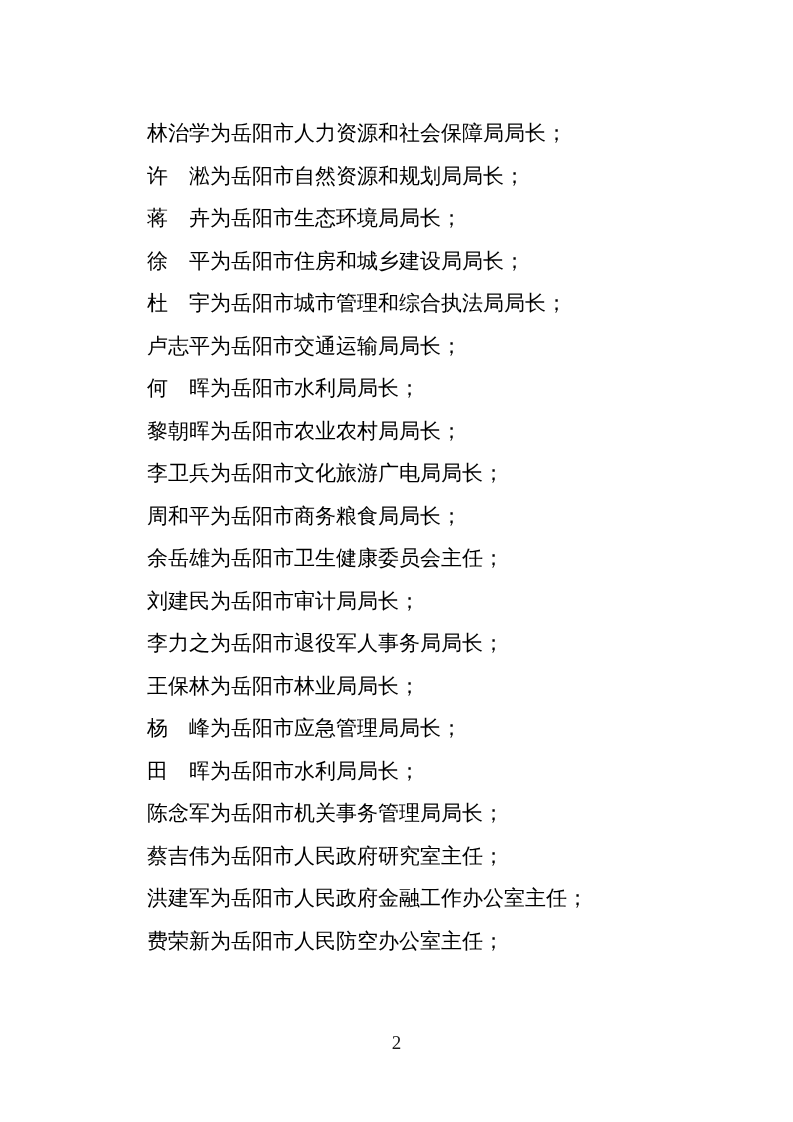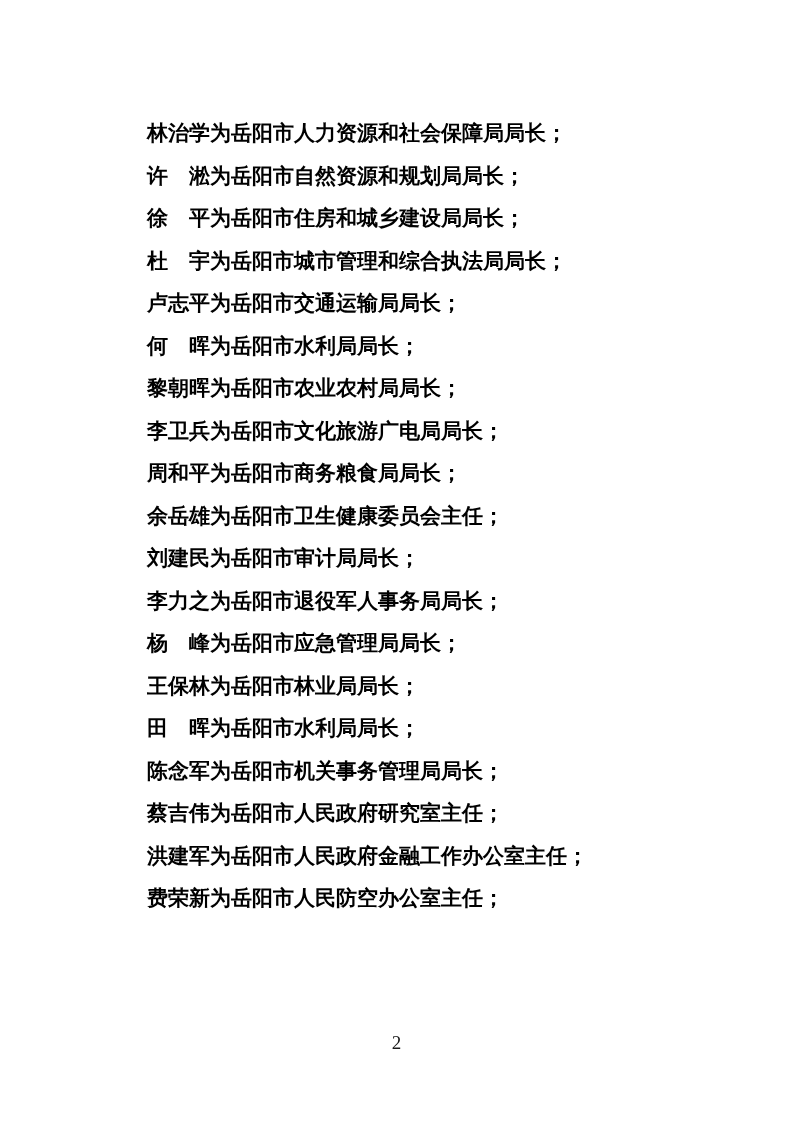--- a/index.html
+++ b/index.html
@@ -18,21 +18,20 @@
     width: 793px;
     height: 1122px;
     background: #ffffff;
   }
   .content {
     position: absolute;
     left: 147px;
     top: 112px;
     right: 60px;
     color: #000000;
-    font-weight: bold;
   }
   .content p.line {
     margin: 0;
     padding: 0;
     font-size: 21px;
     line-height: 42.5px;
     letter-spacing: 0px;
     white-space: pre;
     color: #000000;
   }
@@ -49,32 +48,33 @@
     color: #1a1a1a;
   }
 </style>
 </head>
 <body>
 
 <div class="page">
   <div class="content">
     <p class="line">林治学为岳阳市人力资源和社会保障局局长；</p>
     <p class="line">许　淞为岳阳市自然资源和规划局局长；</p>
+    <p class="line">蒋　卉为岳阳市生态环境局局长；</p>
     <p class="line">徐　平为岳阳市住房和城乡建设局局长；</p>
     <p class="line">杜　宇为岳阳市城市管理和综合执法局局长；</p>
     <p class="line">卢志平为岳阳市交通运输局局长；</p>
     <p class="line">何　晖为岳阳市水利局局长；</p>
     <p class="line">黎朝晖为岳阳市农业农村局局长；</p>
     <p class="line">李卫兵为岳阳市文化旅游广电局局长；</p>
     <p class="line">周和平为岳阳市商务粮食局局长；</p>
     <p class="line">余岳雄为岳阳市卫生健康委员会主任；</p>
     <p class="line">刘建民为岳阳市审计局局长；</p>
     <p class="line">李力之为岳阳市退役军人事务局局长；</p>
+    <p class="line">王保林为岳阳市林业局局长；</p>
     <p class="line">杨　峰为岳阳市应急管理局局长；</p>
-    <p class="line">王保林为岳阳市林业局局长；</p>
     <p class="line">田　晖为岳阳市水利局局长；</p>
     <p class="line">陈念军为岳阳市机关事务管理局局长；</p>
     <p class="line">蔡吉伟为岳阳市人民政府研究室主任；</p>
     <p class="line">洪建军为岳阳市人民政府金融工作办公室主任；</p>
     <p class="line">费荣新为岳阳市人民防空办公室主任；</p>
   </div>
   <div class="page-footer">
     <span class="page-number">2</span>
   </div>
 </div>

